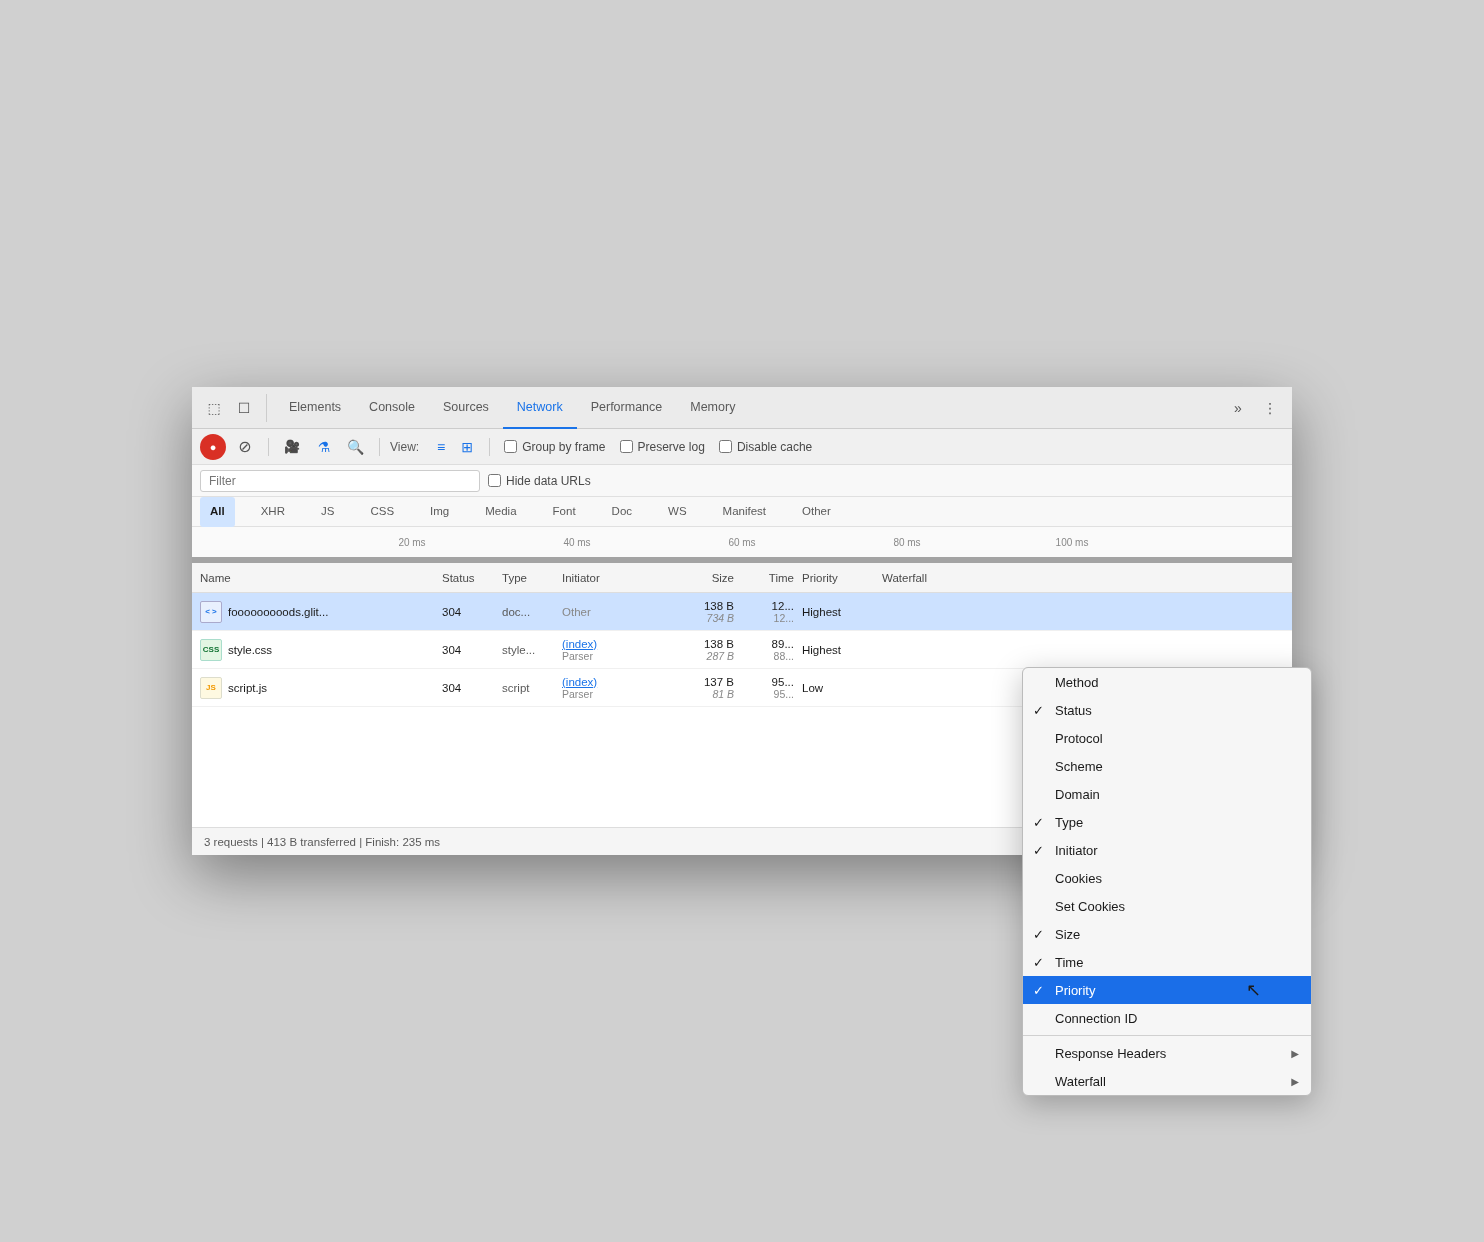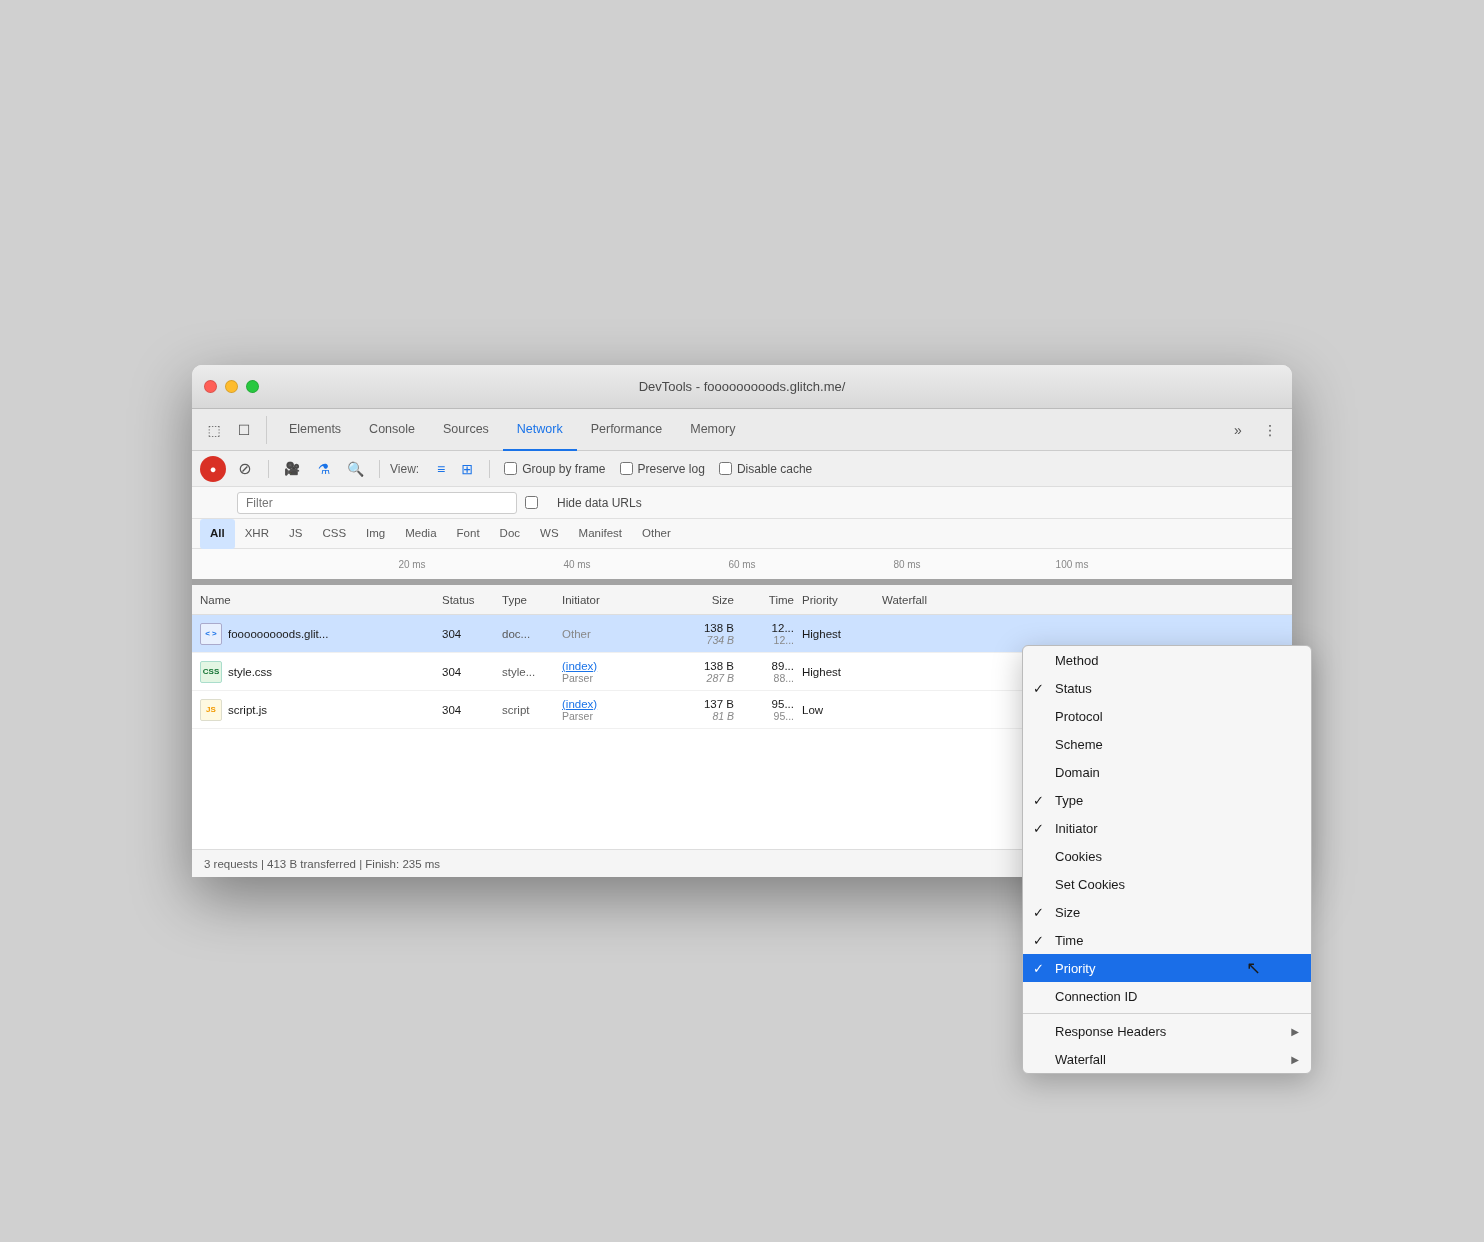--- a/index.html
+++ b/index.html
@@ -165,39 +165,38 @@
     }
     .filter-input {
       border: 1px solid #ccc;
       border-radius: 3px;
       padding: 2px 8px;
       font-size: 12px;
       width: 280px;
       height: 22px;
       background: white;
       color: #333;
-      margin-left: 37px;
     }
     .hide-data-urls {
       display: flex;
       align-items: center;
-      gap: 19px;
+      gap: 5px;
       font-size: 12px;
       color: #4a4a4a;
     }
 
     
     .resource-tabs {
       background: #f8f8f8;
       border-bottom: 1px solid #e0e0e0;
       display: flex;
       align-items: center;
       padding: 0 8px;
       height: 30px;
-      gap: 0;
+      gap: 16px;
     }
     .rt-tab {
       padding: 0 10px;
       height: 30px;
       display: flex;
       align-items: center;
       font-size: 11.5px;
       color: #5a5a5a;
       cursor: pointer;
       border-bottom: 2px solid transparent;
@@ -360,28 +359,20 @@
       right: 50px;
       font-size: 18px;
       color: #1a1a1a;
     }
   </style>
 </head>
 <body>
 
 <div class="window">
 
-  <div class="title-bar">
-    <div class="traffic-lights">
-      <div class="traffic-light tl-red"></div>
-      <div class="traffic-light tl-yellow"></div>
-      <div class="traffic-light tl-green"></div>
-    </div>
-    <span class="title-bar-text">DevTools - fooooooooods.glitch.me/</span>
-  </div>
 
   <div class="devtools-tabs">
     <div class="dt-icons">
       <div class="dt-icon-btn">⬚</div>
       <div class="dt-icon-btn">☐</div>
     </div>
     <div class="dt-tab">
       <span>Elements</span>
     </div>
     <div class="dt-tab">

